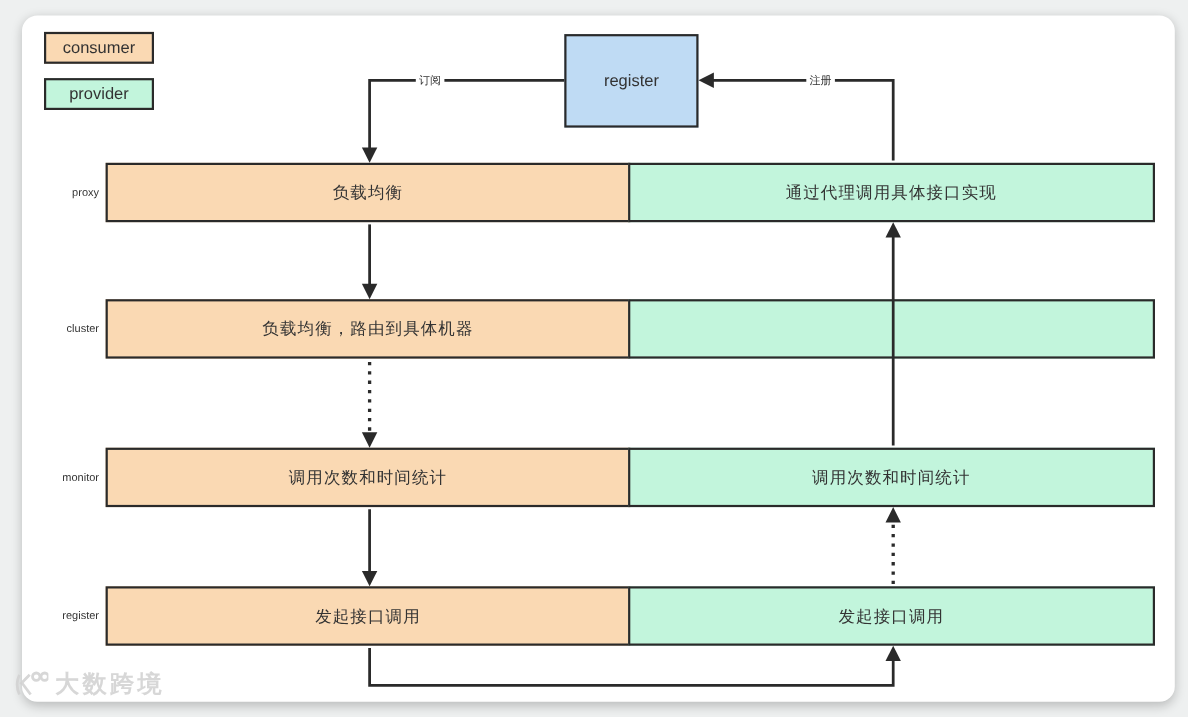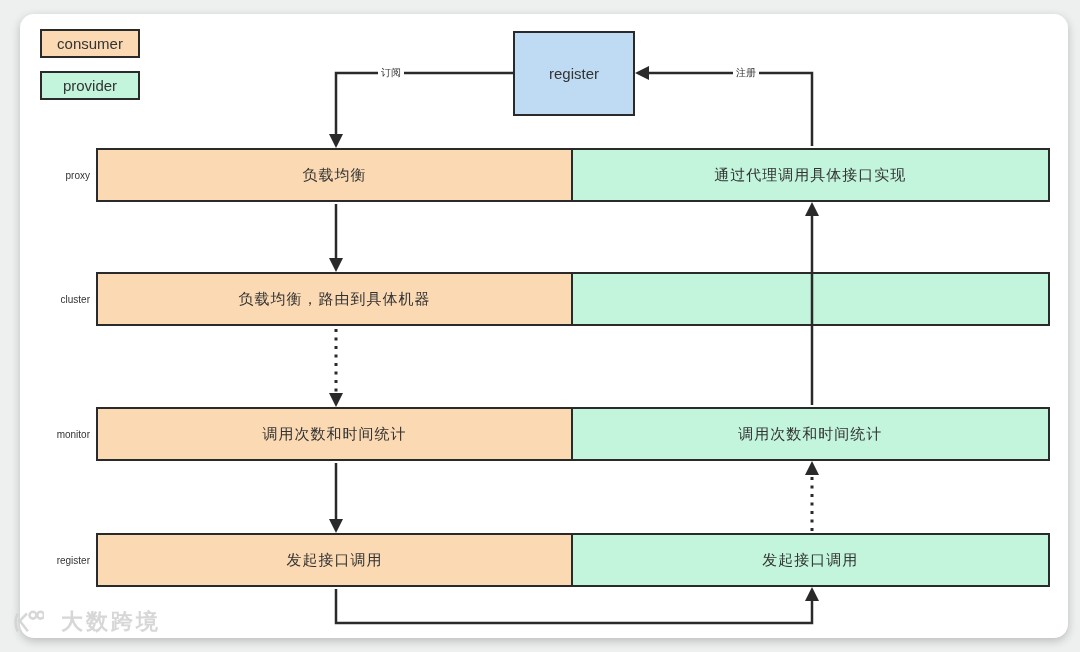--- a/index.html
+++ b/index.html
@@ -76,21 +76,21 @@
   .edge-label{
     position:absolute;transform:translate(-50%,-50%);
     background:var(--card-bg);padding:0 3px;
     font-size:10px;color:var(--text);z-index:4;white-space:nowrap;
   }
   .edge-label-subscribe{left:391px;top:73px;}
   .edge-label-register{left:746px;top:73px;}
   
   .watermark{
     position:absolute;left:10px;top:607px;z-index:5;
-    display:flex;align-items:center;gap:17px;
+    display:flex;align-items:center;gap:6px;
     color:#d3d3d3;opacity:0.9;font-size:22px;font-weight:bold;
     letter-spacing:3px;
   }
   .watermark svg{display:block;}
   .watermark svg *{stroke:#d3d3d3;stroke-width:3;fill:none;}
 </style>
 </head>
 <body>
 
 <div class="stage">

